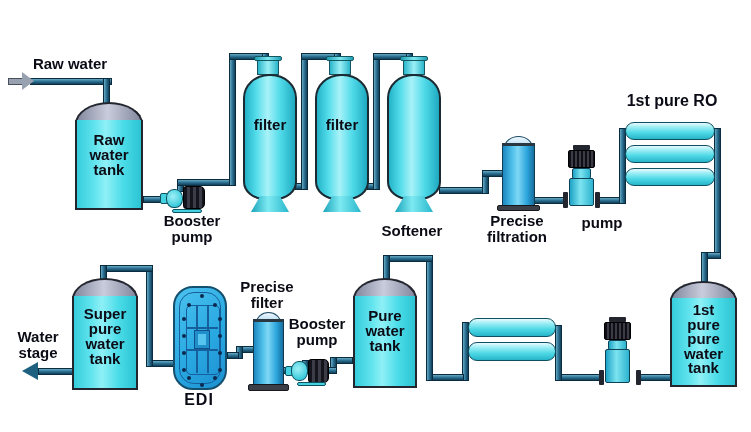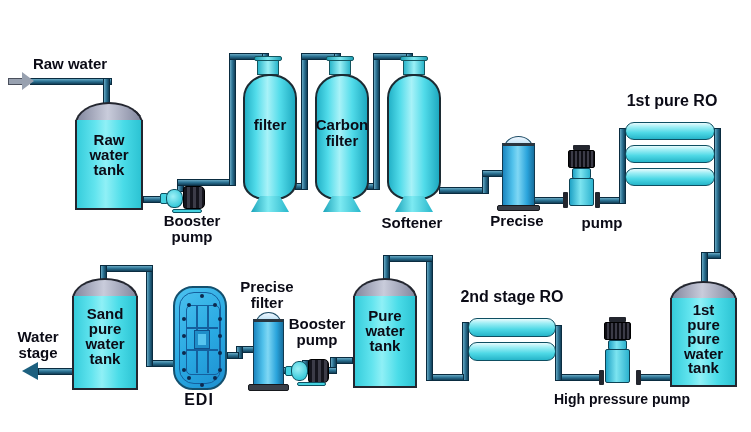--- a/index.html
+++ b/index.html
@@ -131,21 +131,21 @@
       <div>Pure</div>
       <div>water</div>
       <div>tank</div>
     </div>
   </div>
 
   <div class="tank" style="left:72px;top:278px;width:66px;height:112px;">
     <div class="dome" style="height:21px;"></div>
     <div class="body" style="height:94px;"></div>
     <div class="tx" style="top:28px;">
-      <div>Sand</div>
+      <div>Super</div>
       <div>pure</div>
       <div>water</div>
       <div>tank</div>
     </div>
   </div>
 
   <div class="tank" style="left:670px;top:281px;width:67px;height:106px;">
     <div class="dome" style="height:20px;"></div>
     <div class="body" style="height:89px;"></div>
     <div class="tx" style="top:22px;line-height:14.5px;">
@@ -241,39 +241,37 @@
   <div class="lbl" style="left:142px;top:213px;width:100px;">
     <div>Booster</div>
       <div>pump</div>
   </div>
 
   <div class="lbl" style="left:220px;top:117px;width:100px;">
       <div>filter</div>
   </div>
 
   <div class="lbl" style="left:292px;top:117px;width:100px;">
-    <div>Carbon</div>
       <div>filter</div>
   </div>
 
-  <div class="lbl" style="left:362px;top:215px;width:100px;">Softener</div>
+  <div class="lbl" style="left:362px;top:223px;width:100px;">Softener</div>
 
   <div class="lbl" style="left:463px;top:213px;width:108px;">
     <div>Precise</div>
+      <div>filtration</div>
   </div>
 
   <div class="lbl" style="left:542px;top:215px;width:120px;">
       <div>pump</div>
   </div>
 
   <div class="lbl big" style="left:602px;top:93px;width:140px;">1st pure RO</div>
 
-  <div class="lbl big" style="left:442px;top:289px;width:140px;">2nd stage RO</div>
-
-  <div class="lbl sm" style="left:540px;top:391px;width:164px;">High pressure pump</div>
+
 
   <div class="lbl" style="left:267px;top:316px;width:100px;">
     <div>Booster</div>
       <div>pump</div>
   </div>
 
   <div class="lbl" style="left:217px;top:279px;width:100px;">
     <div>Precise</div>
       <div>filter</div>
   </div>

